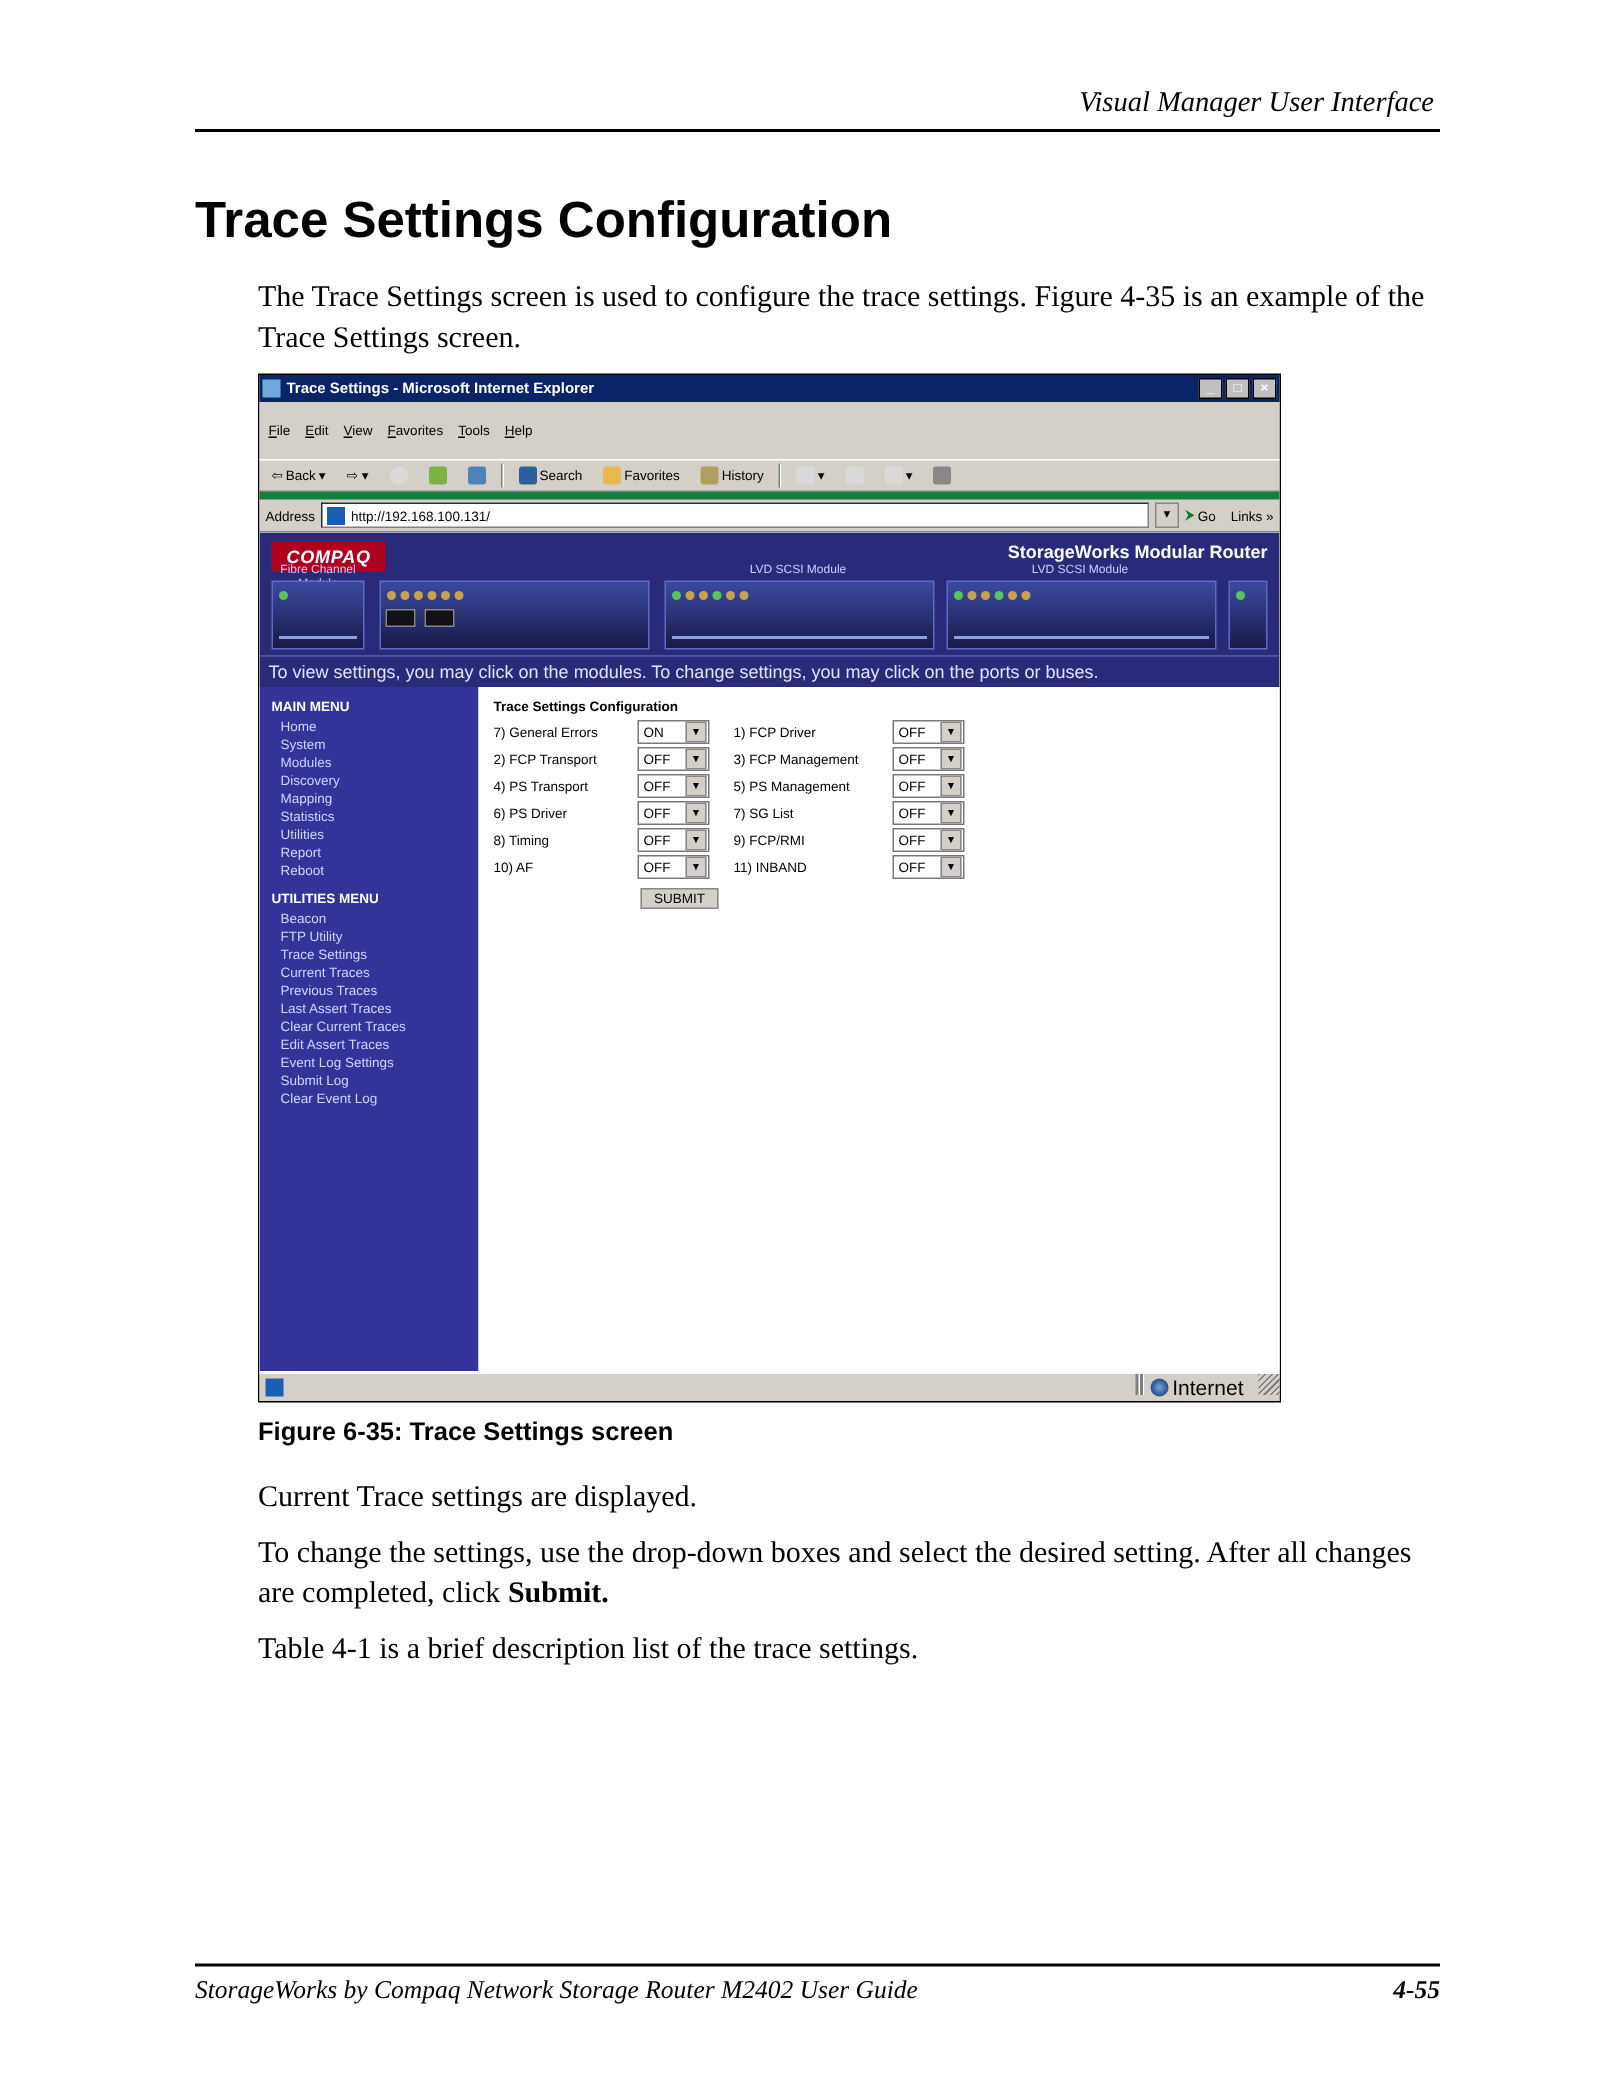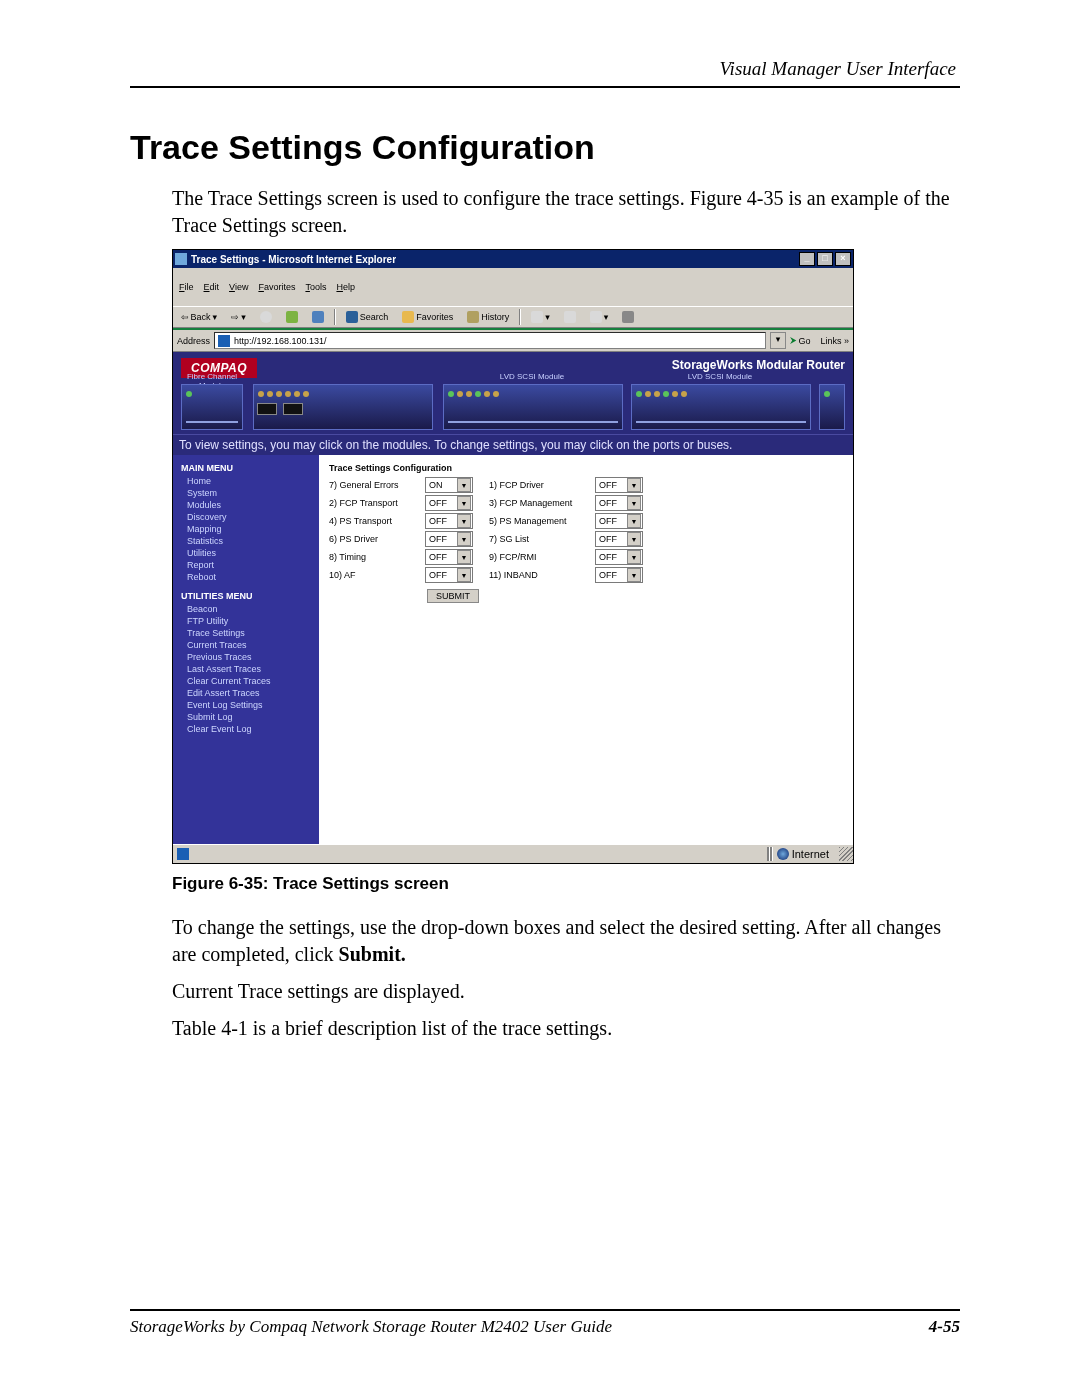--- a/index.html
+++ b/index.html
@@ -109,36 +109,36 @@
   .tico.search { background: #2a6099; }
   .tico.fav { background: #e8b94f; }
   .tico.hist { background: #b0a060; }
   .tico.mail { background: #d9d9d9; }
   .tico.print { background: #d9d9d9; }
   .tico.edit { background: #d9d9d9; }
   .addressbar {
     background: #d4d0c8;
     display: flex; align-items: center; gap: 4px;
     padding: 2px 4px;
-    border-top: 2px solid #15803d;
+    border-top: 5px solid #15803d;
     border-bottom: 1px solid #808080;
   }
   .addrinput {
     flex: 1; background: #fff; border: 1px inset #808080;
     height: 15px; padding: 0 3px; display: flex; align-items: center;
     color: #000;
   }
   .addr-eicon { width:12px; height:12px; background:#1a5fb4; display:inline-block; margin-right:4px;}
   .gobtn { display:flex; align-items:center; gap:2px; }
   .links { margin-left:6px; color:#000; }
 
   
   .content {
     background: #fff;
-    height: 492px;
+    height: 560px;
     overflow: hidden;
     position: relative;
   }
   .banner {
     background: #2a2a7a;
     color: #fff;
     padding: 6px 8px 4px 8px;
   }
   .banner-top {
     display: flex; justify-content: space-between; align-items: flex-start;
@@ -228,22 +228,21 @@
     border: 1px solid #888;
     padding: 1px 8px;
     font-size: 9px;
     display: inline-block;
   }
   .statusbar {
     background: #d4d0c8;
     border-top: 1px solid #fff;
     display: flex;
     height: 18px;
-    align-items: center;
-    font-size: 11px;
+    font-size: 14px;
   }
   .status-left { flex: 1; padding: 0 4px; display:flex; align-items:center; gap:3px;}
   .status-sep { width: 2px; background:#808080; height:14px; border-right:1px solid #fff;}
   .status-right { padding: 0 10px 0 4px; display:flex; align-items:center; gap:3px;}
   .globe { width:12px; height:12px; border-radius:50%; background: radial-gradient(#6fa8dc,#0a246a);}
   .grip { width:14px; height:14px; background: repeating-linear-gradient(135deg,#808080 0 1px,#d4d0c8 1px 3px);}
   .eicon { width:12px; height:12px; background:#1a5fb4; display:inline-block;}
 
   .figcap {
     font-family: Arial, Helvetica, sans-serif;
@@ -542,24 +541,24 @@
         </div>
         <div class="grip"></div>
       </div>
 
     </div>
   </div>
 
   <div class="figcap">Figure 6-35:  Trace Settings screen</div>
 
   <div class="body-indent">
+    <p class="body-para">Current Trace settings are displayed.</p>
     <p class="body-para">
       <span>To change the settings, use the drop-down boxes and select the desired setting. After all changes are completed, click </span><b>Submit.</b>
     </p>
-    <p class="body-para">Current Trace settings are displayed.</p>
     <p class="body-para">Table 4-1 is a brief description list of the trace settings.</p>
   </div>
 
   <div class="footer">
     <hr class="bottom-rule">
     <div class="footer-row">
       <span>StorageWorks by Compaq Network Storage Router M2402 User Guide</span>
       <span class="pnum">4-55</span>
     </div>
   </div>

